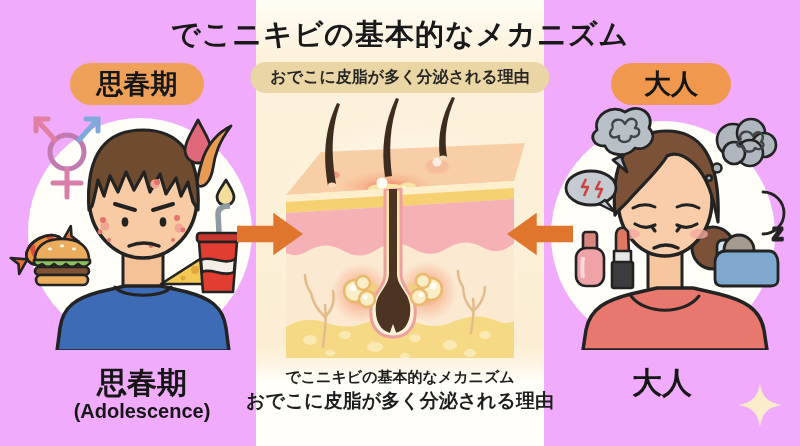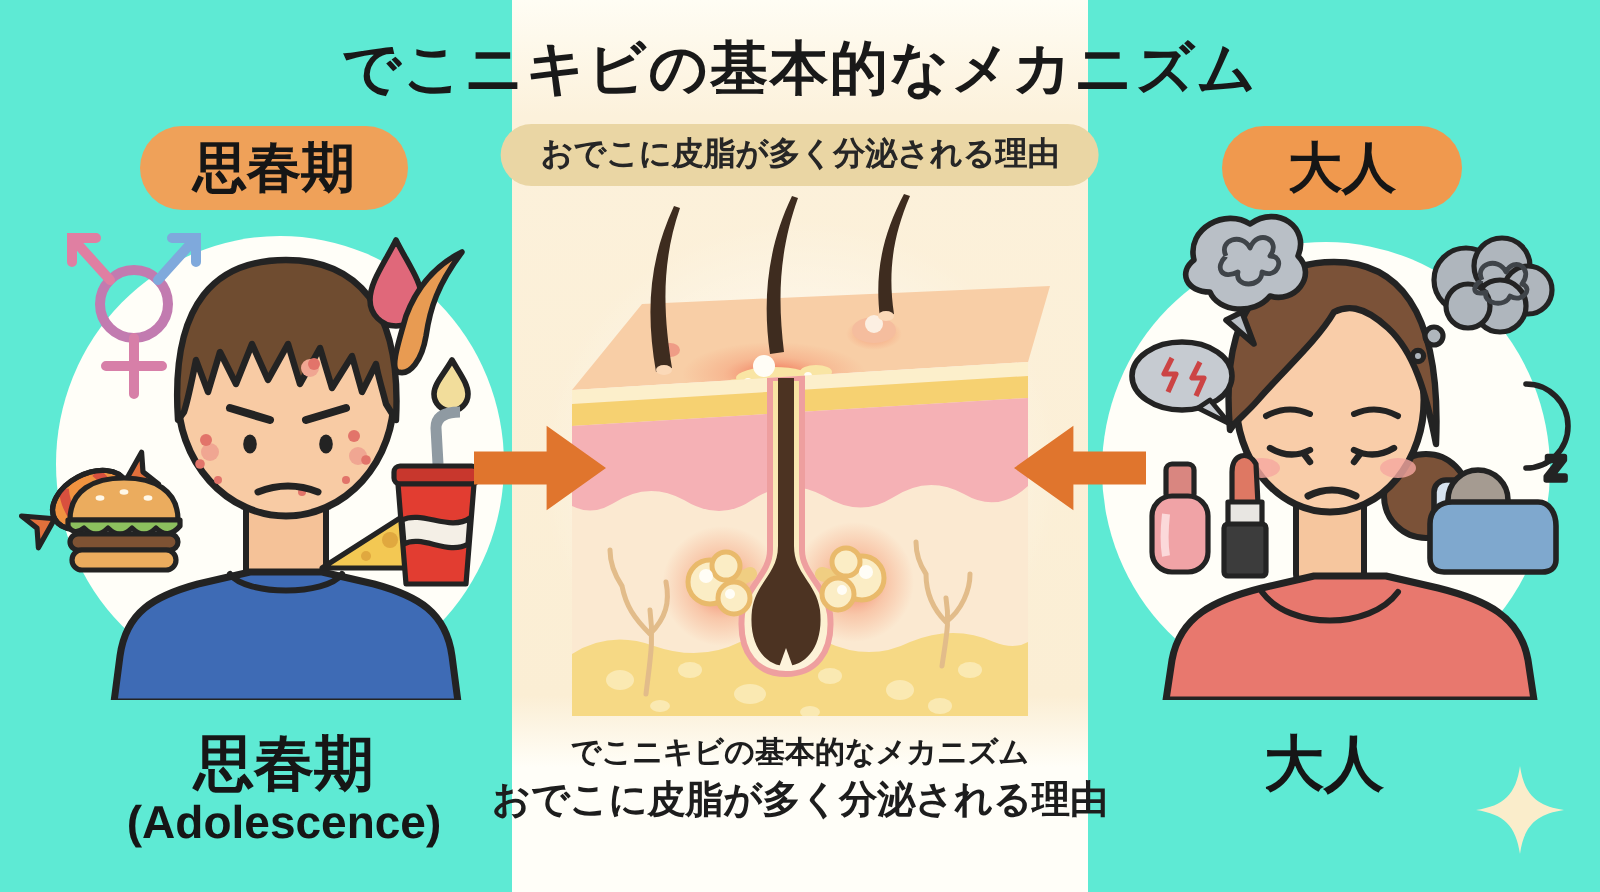--- a/index.html
+++ b/index.html
@@ -1,18 +1,18 @@
 <!DOCTYPE html>
 <html><head>
 <meta charset="utf-8">
 <style>
   html,body{margin:0;padding:0;background:#555;}
   .canvas{
     position:relative;width:800px;height:446px;overflow:hidden;
-    background:#5eead4;
+    background:#f0abfc;
     font-family:"Liberation Sans","DejaVu Sans",sans-serif;
     color:#1F1F1F;
   }
   .center-col{
     position:absolute;left:256px;top:0;width:288px;height:446px;
     background:linear-gradient(180deg,#FFFDF4 0%,#FCF1DB 13%,#FBEED4 78%,#FFFEF8 86%,#FFFEF8 100%);
   }
   .diagram-glow{
     position:absolute;left:270px;top:110px;width:260px;height:250px;
     background:radial-gradient(closest-side,rgba(255,255,255,.95),rgba(255,255,255,0));
@@ -35,21 +35,21 @@
   .badge-right{left:611px;width:120px;background:#F0994E;font-size:27px;}
   .figure-svg{position:absolute;}
   .arrow{
     position:absolute;top:211px;width:66px;height:46px;background:#E0752D;
     clip-path:polygon(0 32%,55% 32%,55% 4%,100% 50%,55% 96%,55% 68%,0 68%);
   }
   .arrow-left{left:237px;}
   .arrow-right{left:507px;transform:scaleX(-1);}
   .caption{position:absolute;text-align:center;}
   .caption .jp{font-size:30px;font-weight:800;line-height:34px;color:#161616;}
-  .caption .en{font-size:23px;font-weight:700;line-height:22px;color:#161616;text-align:center;}
+  .caption .en{font-size:20px;font-weight:700;line-height:22px;color:#161616;text-align:center;}
   .caption-left{left:32px;top:366px;width:220px;}
   .caption-right{left:552px;top:366px;width:220px;}
   .caption-center{left:246px;top:366px;width:308px;}
   .caption-center .l1{font-size:15px;font-weight:700;line-height:22px;color:#1d1d1d;white-space:nowrap;}
   .caption-center .l2{font-size:19px;font-weight:800;line-height:26px;color:#1d1d1d;white-space:nowrap;}
   .sparkle{position:absolute;left:738px;top:383px;width:44px;height:44px;}
 </style>
 </head>
 <body>
 

